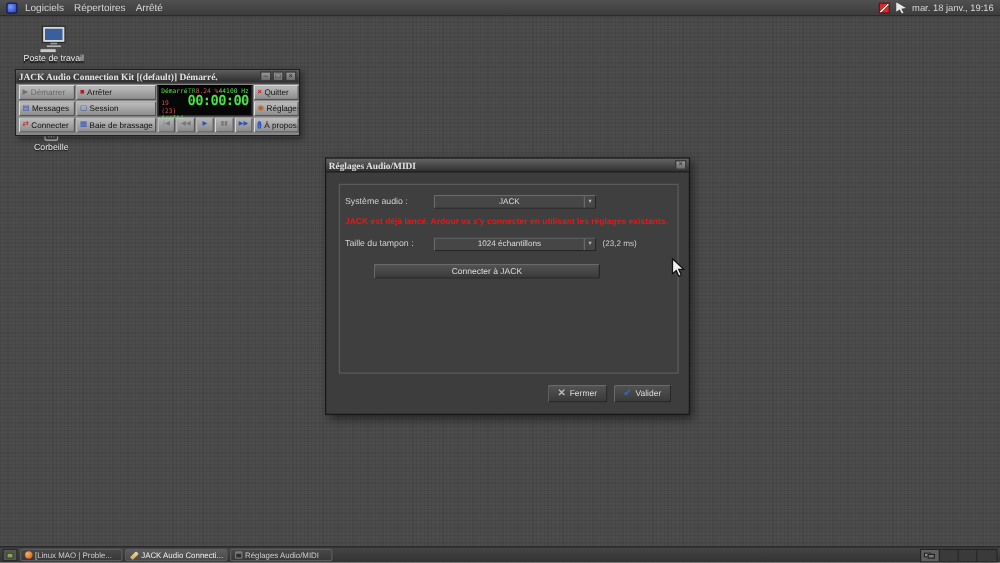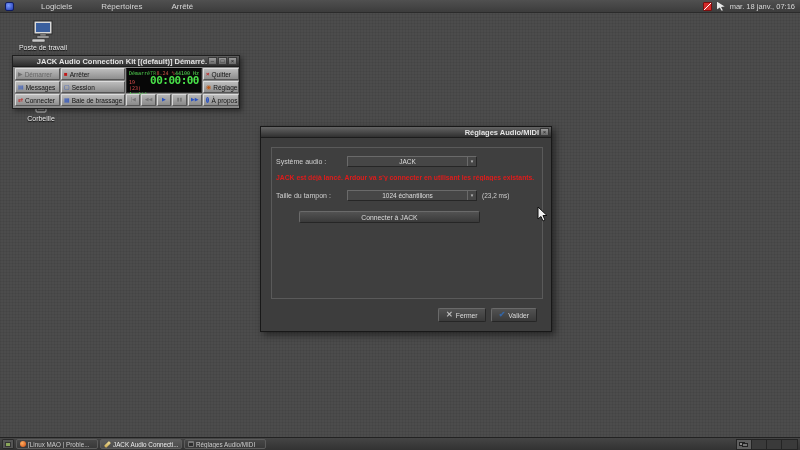--- a/index.html
+++ b/index.html
@@ -5,36 +5,36 @@
   *{margin:0;padding:0;box-sizing:border-box;}
   html,body{width:800px;height:450px;overflow:hidden;font-family:"Liberation Sans",sans-serif;}
   #screen{position:relative;width:800px;height:450px;background-color:#4c4c4c;
     background-image:
       repeating-linear-gradient(0deg, rgba(0,0,0,.06) 0 1px, transparent 1px 3px),
       repeating-linear-gradient(90deg, rgba(0,0,0,.06) 0 1px, transparent 1px 3px);}
 
   
   .top-panel{position:absolute;top:0;left:0;right:0;height:13px;
     background:linear-gradient(#505050,#3c3c3c);border-bottom:1px solid #2b2b2b;
-    display:flex;align-items:center;padding:0 5px;gap:25px;z-index:40;}
+    display:flex;align-items:center;padding:0 5px;gap:4px;z-index:40;}
   .menu-logo{width:9px;height:9px;border-radius:2px;background:radial-gradient(circle at 35% 35%,#7a9bff,#2038b0);border:1px solid #101d60;}
   .menu-item{font-size:8px;color:#d6d6d6;line-height:13px;padding:0 2px;cursor:default;}
   .panel-right{margin-left:auto;display:flex;align-items:center;gap:5px;}
   .notif-icon{width:9px;height:9px;border-radius:1px;background:linear-gradient(135deg,#d42a2a 44%,#fff 46%,#fff 54%,#d42a2a 56%);border:1px solid #7a0e0e;}
   .pointer-icon{width:8px;height:9px;background:#e8e8e8;clip-path:polygon(0 0,100% 55%,55% 62%,78% 100%,58% 100%,40% 68%,0 88%);}
   .clock{font-size:7.5px;color:#d8d8d8;white-space:nowrap;}
 
   
   .desk-icon{position:absolute;width:62px;display:flex;flex-direction:column;align-items:center;gap:1px;z-index:1;}
   .desk-icon .label{font-size:7px;color:#eee;text-shadow:0 1px 1px #000;text-align:center;}
 
   
   .titlebar{height:11px;display:flex;align-items:center;
     background:linear-gradient(#5e5e5e,#2c2c2c);border-bottom:1px solid #1c1c1c;padding:0 2px;}
-  .titlebar .title{flex:1;text-align:right;font-size:7.5px;font-weight:bold;color:#e3e3e3;white-space:nowrap;overflow:hidden;}
+  .titlebar .title{flex:1;text-align:left;font-size:7.5px;font-weight:bold;color:#e3e3e3;white-space:nowrap;overflow:hidden;font-family:Liberation Serif, serif;}
   .winbtn{width:9px;height:8px;margin-left:1px;background:linear-gradient(#9a9a9a,#6a6a6a);
     border:1px solid #3a3a3a;color:#222;font-size:6px;line-height:6px;text-align:center;flex:0 0 auto;}
 
   
   .jack-win{position:absolute;left:12px;top:55px;width:228px;height:54px;
     background:#8a8a8a;border:1px solid #1f1f1f;box-shadow:2px 2px 5px rgba(0,0,0,.45);z-index:5;}
   .jack-body{position:relative;width:100%;height:41px;background:#878787;}
   .jbtn{position:absolute;height:12px;display:flex;align-items:center;gap:2px;padding:0 2px;
     font-size:6.5px;color:#111;background:linear-gradient(#bcbcbc,#8e8e8e);
     border:1px solid #555;border-top-color:#dcdcdc;border-left-color:#dcdcdc;border-radius:1px;white-space:nowrap;overflow:hidden;}
@@ -105,21 +105,21 @@
 <div id="screen">
 
   <div class="top-panel">
     <span class="menu-logo"></span>
     <span class="menu-item">Logiciels</span>
     <span class="menu-item">Répertoires</span>
     <span class="menu-item">Arrêté</span>
     <span class="panel-right">
       <span class="notif-icon"></span>
       <span class="pointer-icon"></span>
-      <span class="clock">mar. 18 janv., 07:16</span>
+      <span class="clock">mar. 18 janv., 19:16</span>
     </span>
   </div>
 
   <div class="desk-icon" style="left:12px;top:20px;">
     <svg width="26" height="23" viewBox="0 0 26 23">
       <rect x="4" y="1" width="18" height="13" fill="#d9d9d9" stroke="#2a2a2a"></rect>
       <rect x="6" y="3" width="14" height="9" fill="#3a5f9e"></rect>
       <rect x="10" y="14" width="6" height="2" fill="#9a9a9a" stroke="#333" stroke-width=".5"></rect>
       <rect x="7" y="16" width="12" height="2" fill="#b5b5b5" stroke="#333" stroke-width=".5"></rect>
       <rect x="2" y="19" width="13" height="3" rx="1" fill="#c9c9c9" stroke="#333" stroke-width=".5"></rect>

